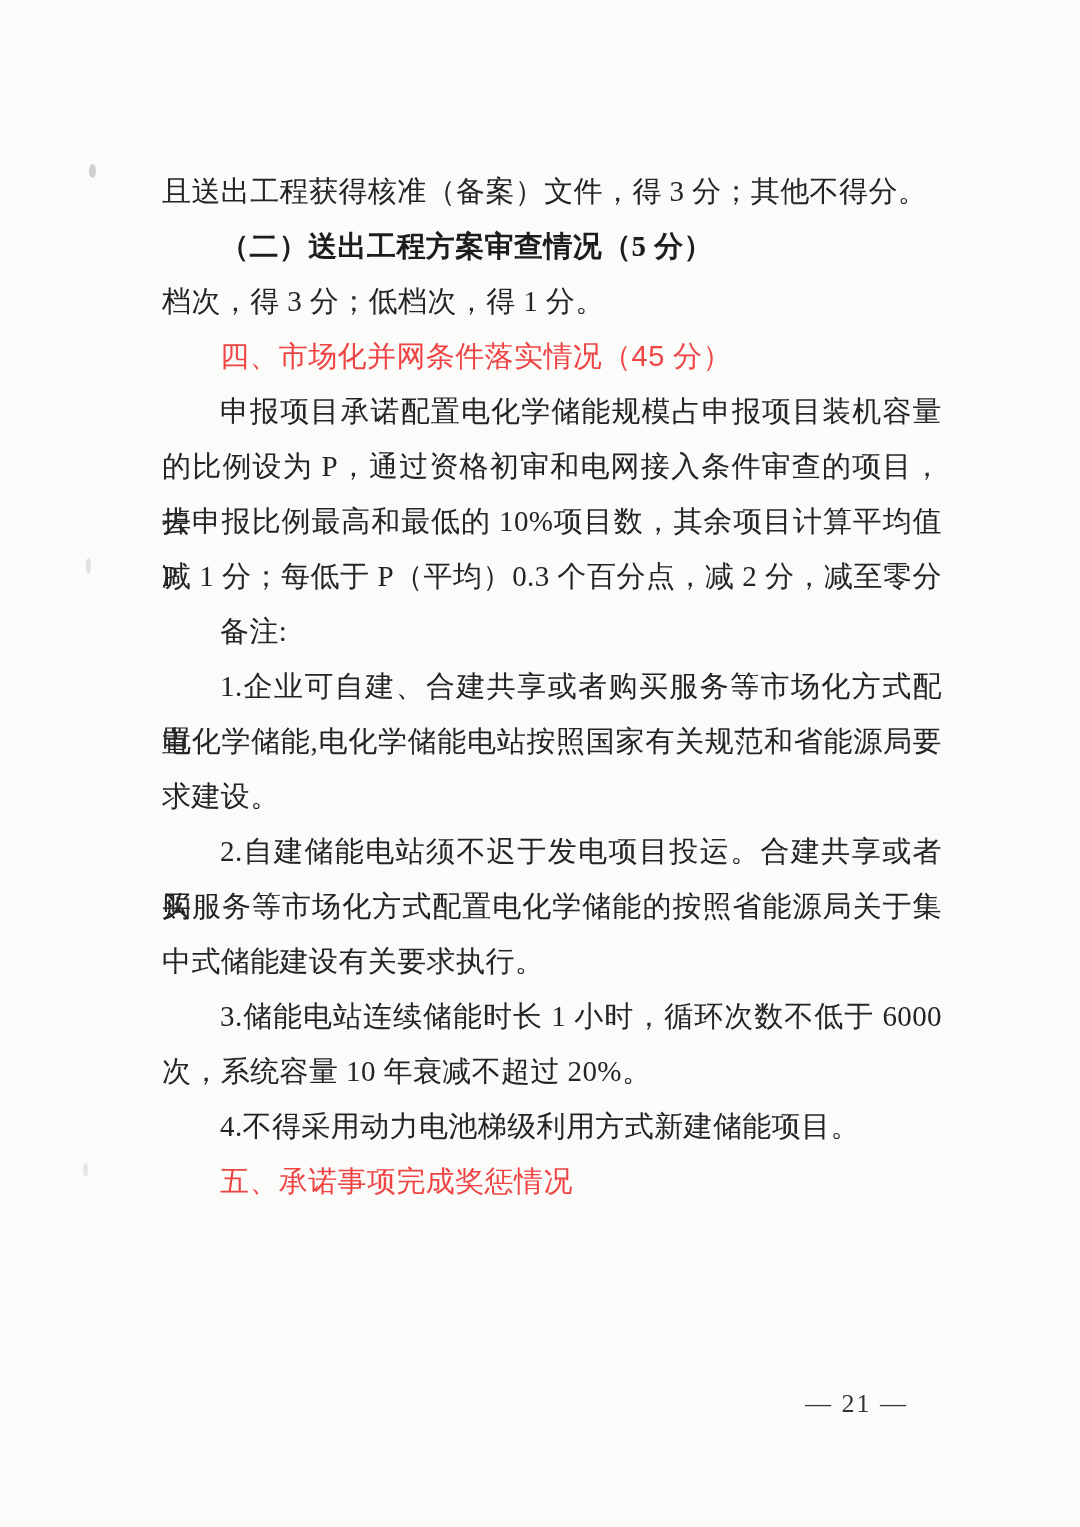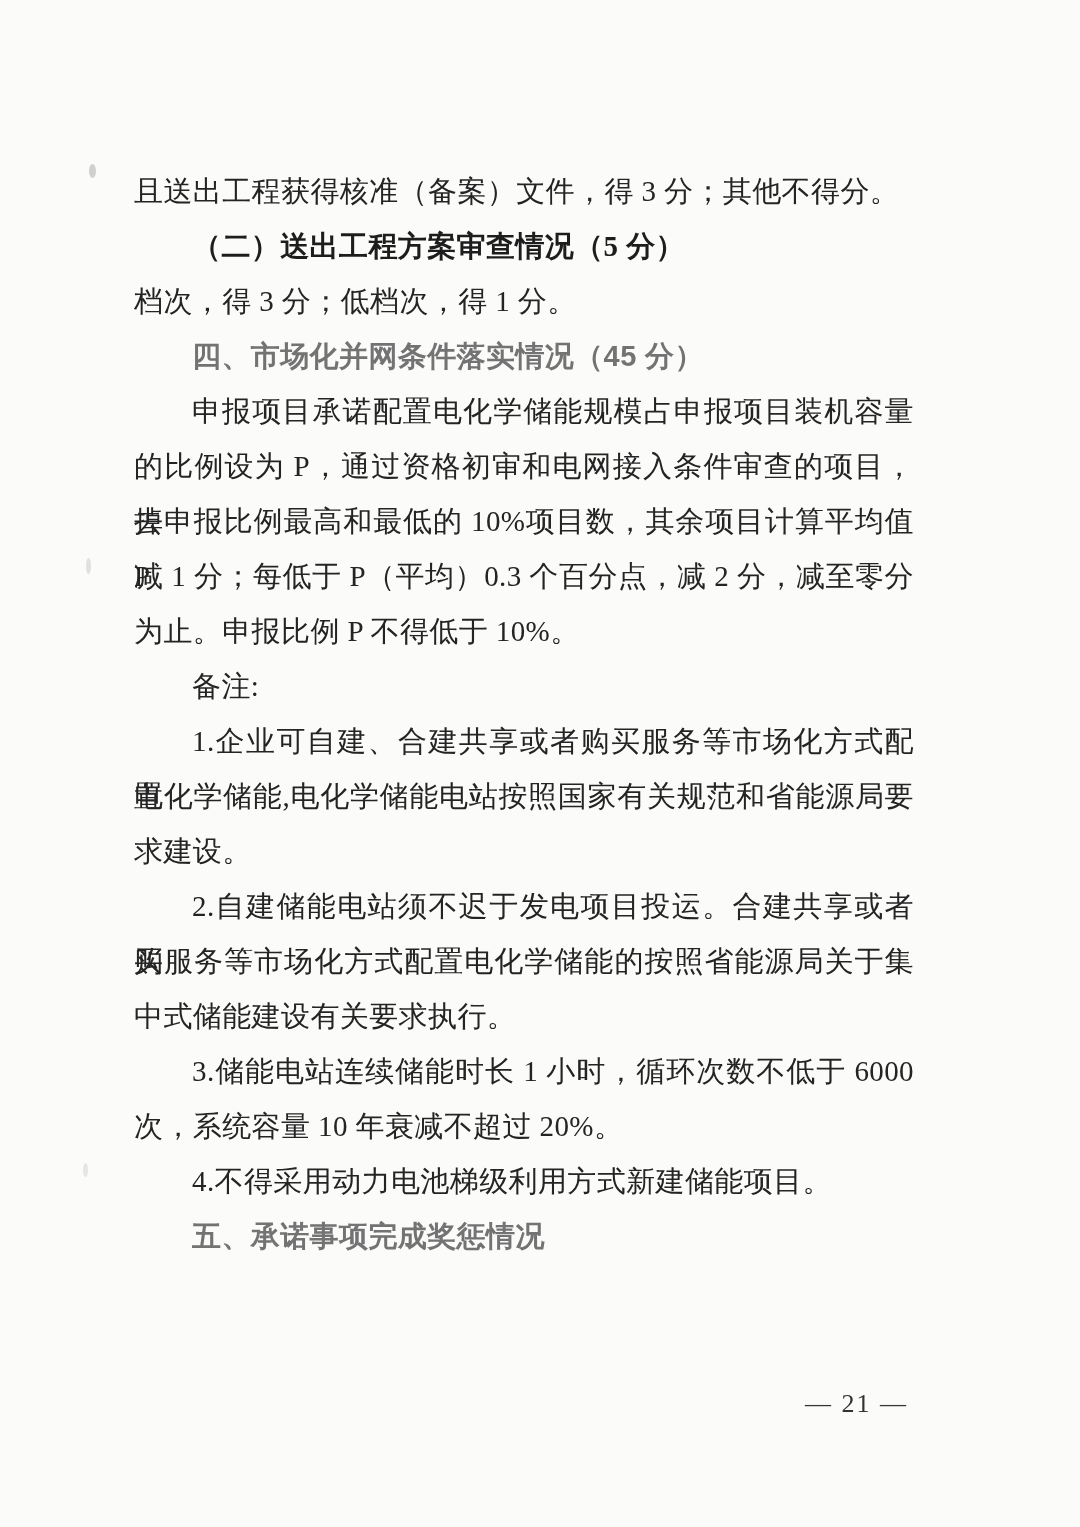--- a/index.html
+++ b/index.html
@@ -8,43 +8,43 @@
     width: 1080px;
     height: 1527px;
     margin: 0 auto;
     background: #fbfbfa;
     overflow: hidden;
     font-family: "Liberation Serif", "DejaVu Serif", serif;
     color: #242424;
   }
   .content {
     position: absolute;
-    left: 134px;
+    left: 162px;
     top: 164px;
     width: 780px;
   }
   .line {
     height: 55px;
     line-height: 55px;
     font-size: 29px;
     letter-spacing: 0.4px;
   }
   .fill {
     text-align: justify;
     text-align-last: justify;
   }
   .indent { text-indent: 58px; }
   .h-serif {
     font-weight: bold;
     color: #1d1d1d;
   }
   .h-sans {
     font-family: "Liberation Sans", "DejaVu Sans", sans-serif;
-    font-weight: bold;
-    color: #737373;
+    font-weight: normal;
+    color: #ef4444;
   }
   .page-number {
     position: absolute;
     top: 1386px;
     right: 172px;
     font-size: 26px;
     line-height: 36px;
     color: #333;
     letter-spacing: 2px;
   }
@@ -68,21 +68,20 @@
 
   <div class="content">
     <div class="line body">且送出工程获得核准（备案）文件，得 3 分；其他不得分。</div>
     <div class="line h-serif indent">（二）送出工程方案审查情况（5 分）</div>
     <div class="line body">档次，得 3 分；低档次，得 1 分。</div>
     <div class="line h-sans indent">四、市场化并网条件落实情况（45 分）</div>
     <div class="line body indent fill">申报项目承诺配置电化学储能规模占申报项目装机容量</div>
     <div class="line body fill">的比例设为 P，通过资格初审和电网接入条件审查的项目，去</div>
     <div class="line body fill">掉申报比例最高和最低的 10%项目数，其余项目计算平均值 P</div>
     <div class="line body fill">减 1 分；每低于 P（平均）0.3 个百分点，减 2 分，减至零分</div>
-    <div class="line body">为止。申报比例 P 不得低于 10%。</div>
     <div class="line body indent">备注:</div>
     <div class="line body indent fill">1.企业可自建、合建共享或者购买服务等市场化方式配置</div>
     <div class="line body fill">电化学储能,电化学储能电站按照国家有关规范和省能源局要</div>
     <div class="line body">求建设。</div>
     <div class="line body indent fill">2.自建储能电站须不迟于发电项目投运。合建共享或者购</div>
     <div class="line body fill">买服务等市场化方式配置电化学储能的按照省能源局关于集</div>
     <div class="line body">中式储能建设有关要求执行。</div>
     <div class="line body indent fill">3.储能电站连续储能时长 1 小时，循环次数不低于 6000</div>
     <div class="line body">次，系统容量 10 年衰减不超过 20%。</div>
     <div class="line body indent">4.不得采用动力电池梯级利用方式新建储能项目。</div>

